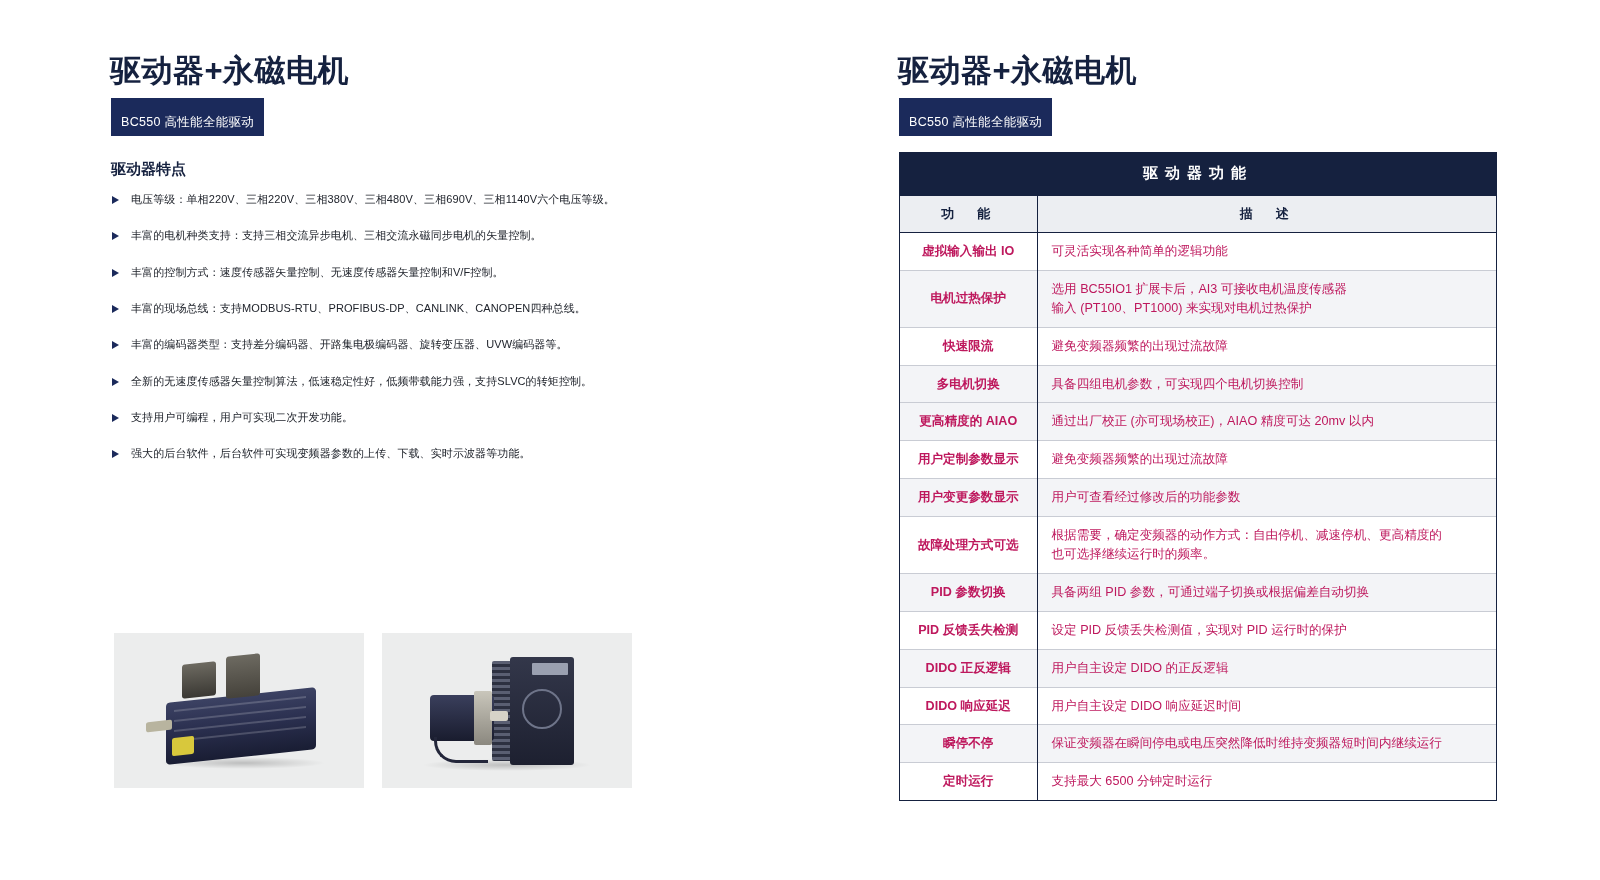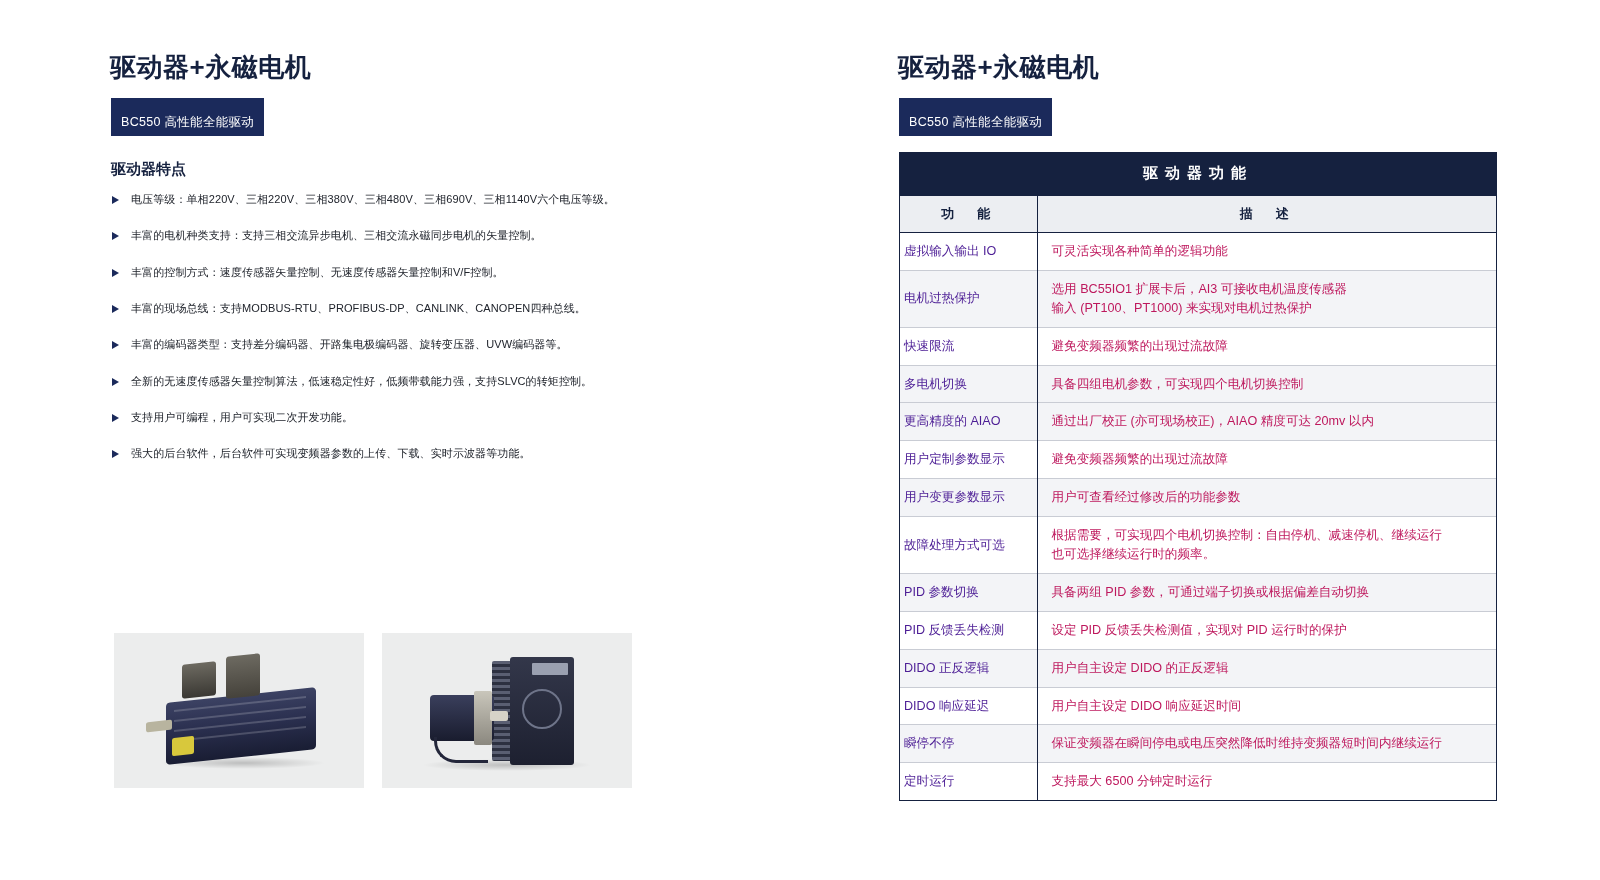--- a/index.html
+++ b/index.html
@@ -23,21 +23,21 @@
     width: 800px; height: 880px;
   }
   .right-panel {
     position: absolute;
     left: 800px; top: 0;
     width: 800px; height: 880px;
   }
 
   .page-title {
     position: absolute;
-    font-size: 26px;
+    font-size: 31px;
     font-weight: bold;
     letter-spacing: 0.5px;
     color: #15213f;
     white-space: nowrap;
   }
   .left-panel .page-title { left: 110px; top: 50px; }
   .right-panel .page-title { left: 98px; top: 50px; }
 
   .title-badge {
     position: absolute;
@@ -269,22 +269,23 @@
   table.fn-table th.col-desc { border-left: 1px solid #15213f; }
   table.fn-table td {
     border-top: 1px solid #c9ccd4;
     font-size: 12.6px;
     color: #be185d;
     padding: 9px 10px;
     vertical-align: middle;
     line-height: 1.5;
   }
   table.fn-table td.c-name {
-    font-weight: normal;
-    color: #4c1d95;
+    text-align: center;
+    font-weight: bold;
+    color: #be185d;
     padding: 9px 4px;
   }
   table.fn-table td.c-desc {
     border-left: 1px solid #15213f;
     padding-left: 14px;
   }
   table.fn-table tr.shade td { background: #f3f4f7; }
   table.fn-table tr.plain td { background: #ffffff; }
   .desc-line { display: block; }
 </style>
@@ -420,21 +421,21 @@
           </tr>
           <tr class="shade">
             <td class="c-name">用户变更参数显示</td>
             <td class="c-desc">
               <span class="desc-line">用户可查看经过修改后的功能参数</span>
             </td>
           </tr>
           <tr class="plain">
             <td class="c-name">故障处理方式可选</td>
             <td class="c-desc">
-              <span class="desc-line">根据需要，可实现四个电机切换控制：自由停机、减速停机、继续运行</span>
+              <span class="desc-line">根据需要，确定变频器的动作方式：自由停机、减速停机、更高精度的</span>
               <span class="desc-line">也可选择继续运行时的频率。</span>
             </td>
           </tr>
           <tr class="shade">
             <td class="c-name">PID 参数切换</td>
             <td class="c-desc">
               <span class="desc-line">具备两组 PID 参数，可通过端子切换或根据偏差自动切换</span>
             </td>
           </tr>
           <tr class="plain">

